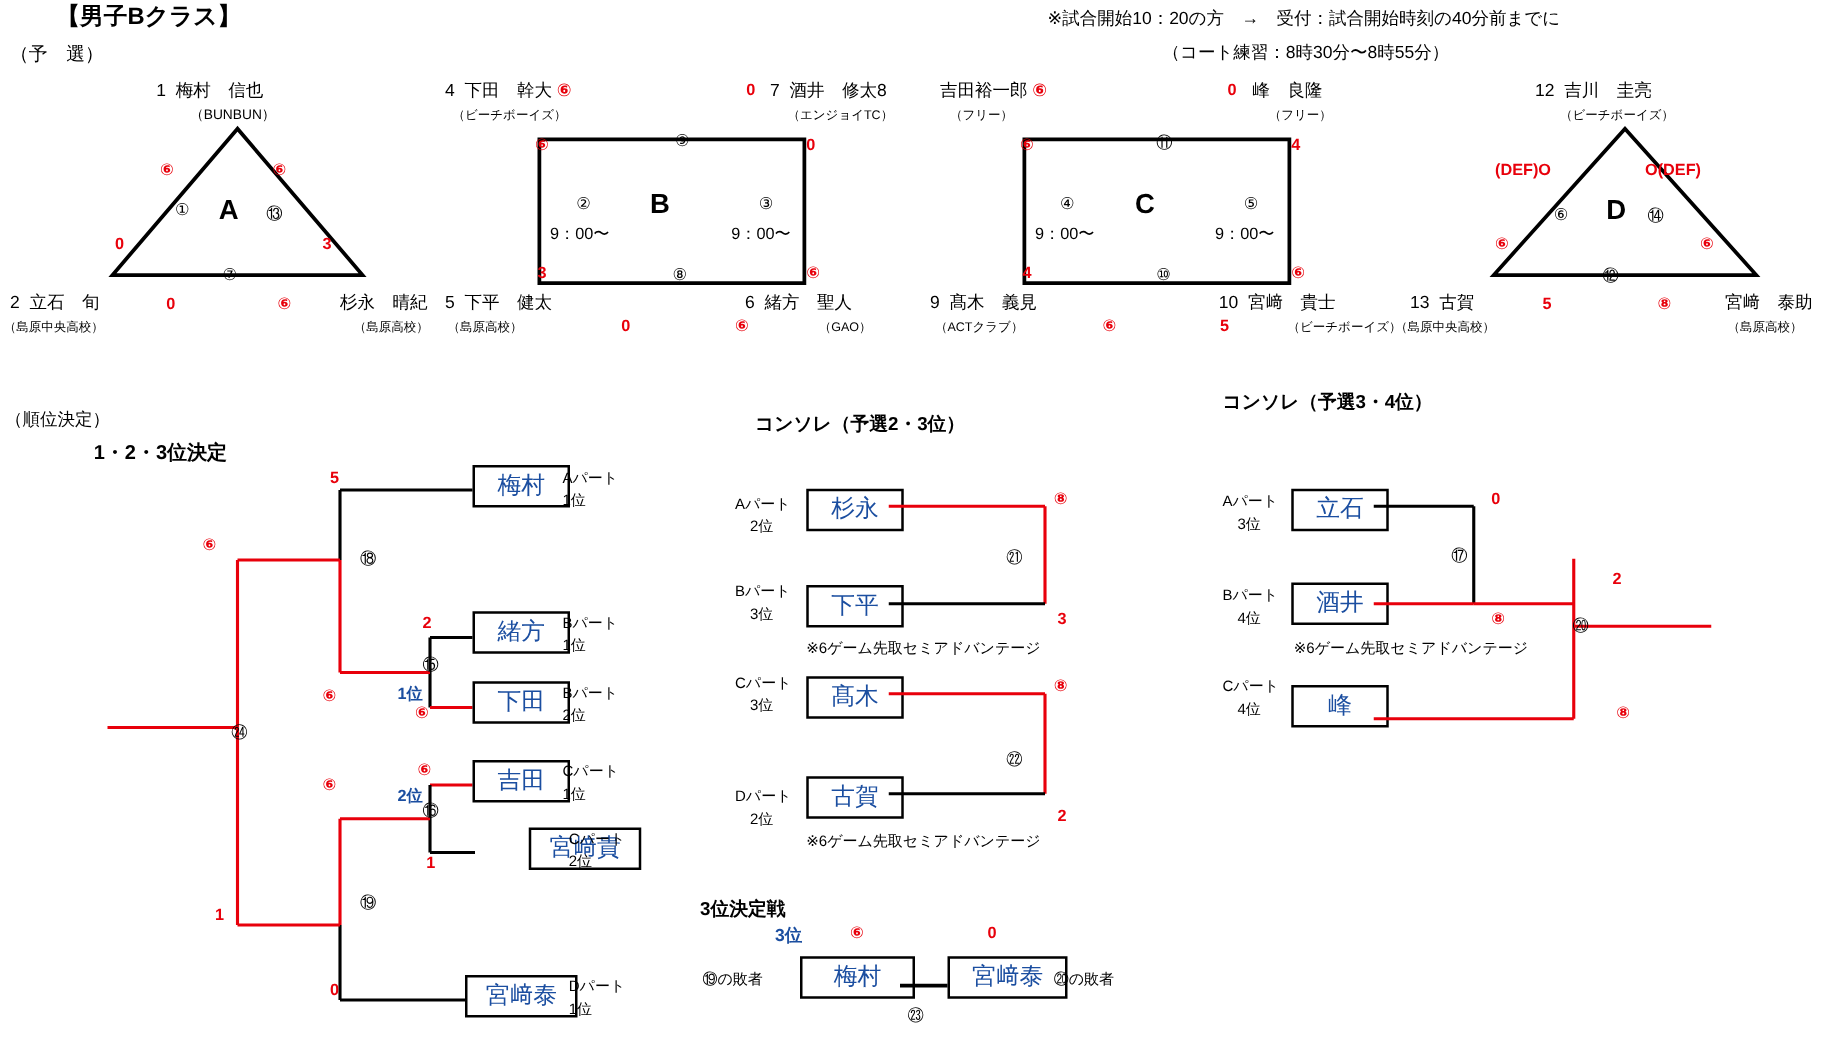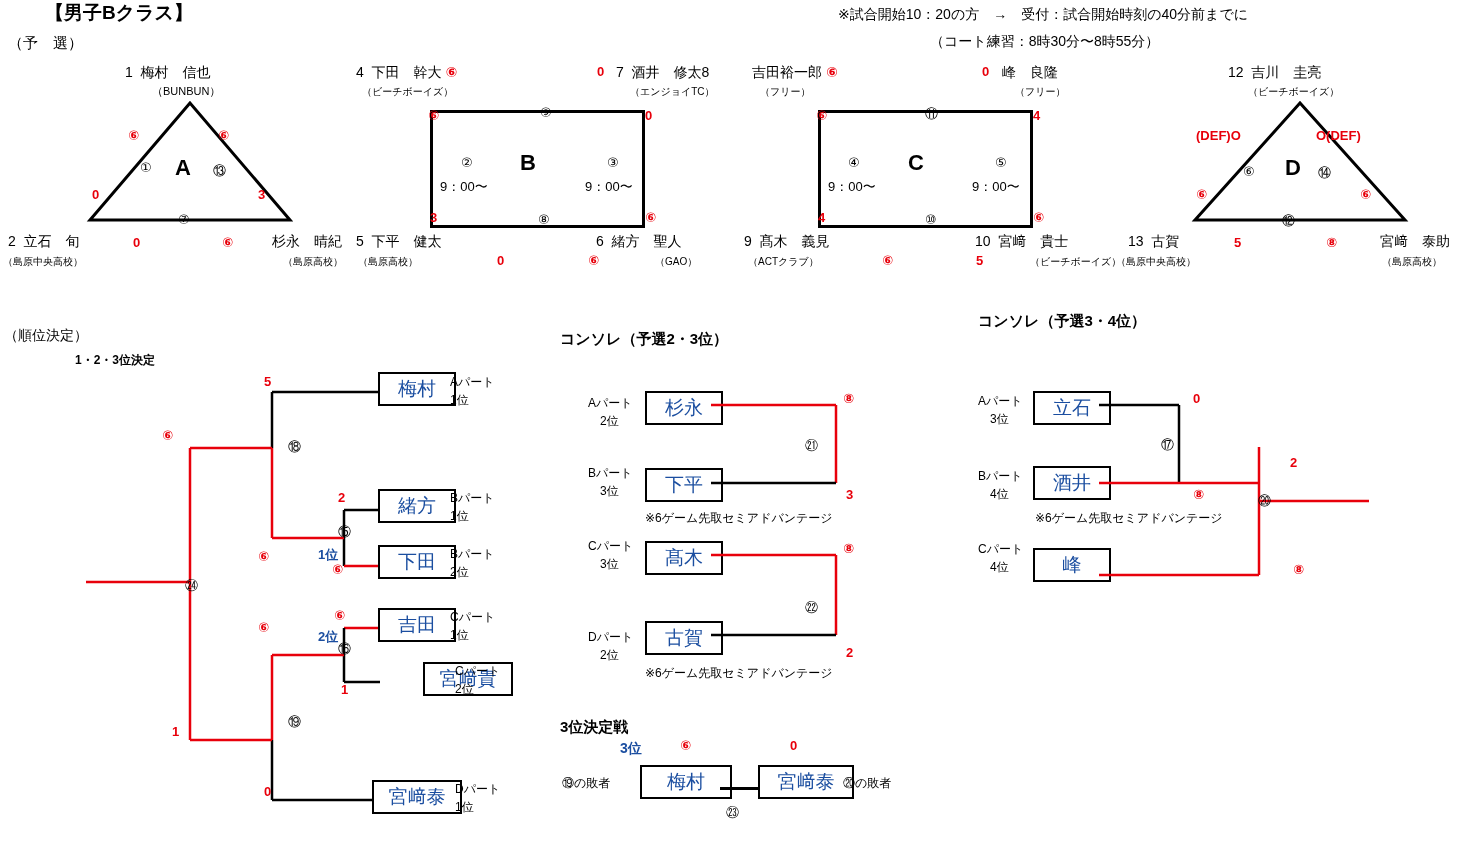--- a/index.html
+++ b/index.html
@@ -159,21 +159,21 @@
 <div class="abs red bold" style="left:1326px;top:235px;">⑧</div>
 
 <div class="abs md" style="left:1128px;top:233px;font-size:14px;">
   <span>13</span>&nbsp;&nbsp;<span>古賀</span>
 </div>
 <div class="abs tiny" style="left:1116px;top:255px;">（島原中央高校）</div>
 <div class="abs md" style="left:1380px;top:233px;font-size:14px;">宮﨑　泰助</div>
 <div class="abs tiny" style="left:1382px;top:255px;">（島原高校）</div>
 
 <div class="abs md" style="left:4px;top:327px;font-size:14px;">（順位決定）</div>
-<div class="abs lg" style="left:75px;top:352px;font-size:12px;">1・2・3位決定</div>
+<div class="abs lg" style="left:75px;top:352px;font-size:16px;">1・2・3位決定</div>
 
 <svg width="560" height="470" style="left:80px;top:370px;position:absolute;">
 
   <line x1="192" y1="22" x2="300" y2="22" stroke="#000" stroke-width="2.5"></line>
   <line x1="192" y1="22" x2="192" y2="78" stroke="#000" stroke-width="2.5"></line>
 
   <line x1="264" y1="140" x2="300" y2="140" stroke="#000" stroke-width="2.5"></line>
   <line x1="264" y1="140" x2="264" y2="196" stroke="#000" stroke-width="2.5"></line>
 
   <line x1="264" y1="196" x2="300" y2="196" stroke="#e8000b" stroke-width="2.5"></line>
@@ -236,21 +236,21 @@
 <div class="abs red bold" style="left:172px;top:724px;">1</div>
 <div class="abs blue bold sm" style="left:318px;top:546px;font-size:13px;">1位</div>
 <div class="abs blue bold sm" style="left:318px;top:628px;font-size:13px;">2位</div>
 
 <div class="abs circnum" style="left:288px;top:438px;">⑱</div>
 <div class="abs circnum" style="left:338px;top:523px;">⑮</div>
 <div class="abs circnum" style="left:338px;top:640px;">⑯</div>
 <div class="abs circnum" style="left:288px;top:713px;">⑲</div>
 <div class="abs circnum" style="left:185px;top:578px;">㉔</div>
 
-<div class="abs lg" style="left:560px;top:330px;font-size:15px;">コンソレ（予選2・3位）</div>
+<div class="abs lg" style="left:604px;top:330px;font-size:15px;">コンソレ（予選2・3位）</div>
 
 <div class="abs tiny" style="left:588px;top:395px;font-size:12px;">Aパート</div>
 <div class="abs tiny" style="left:600px;top:413px;font-size:12px;">2位</div>
 <div class="abs box-name" style="left:645px;top:391px;width:66px;">杉永</div>
 <div class="abs tiny" style="left:588px;top:465px;font-size:12px;">Bパート</div>
 <div class="abs tiny" style="left:600px;top:483px;font-size:12px;">3位</div>
 <div class="abs box-name" style="left:645px;top:468px;width:66px;">下平</div>
 
 <svg width="240" height="130" style="left:711px;top:391px;position:absolute;">
   <line x1="0" y1="14" x2="125" y2="14" stroke="#e8000b" stroke-width="2.5"></line>

